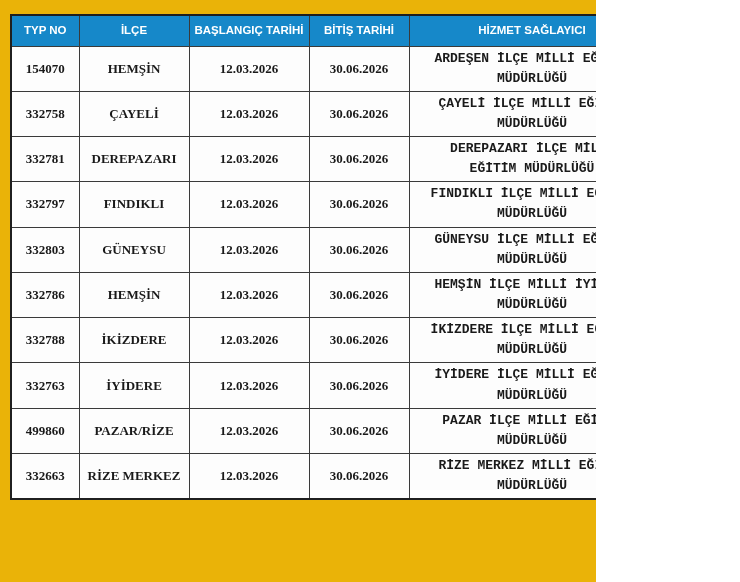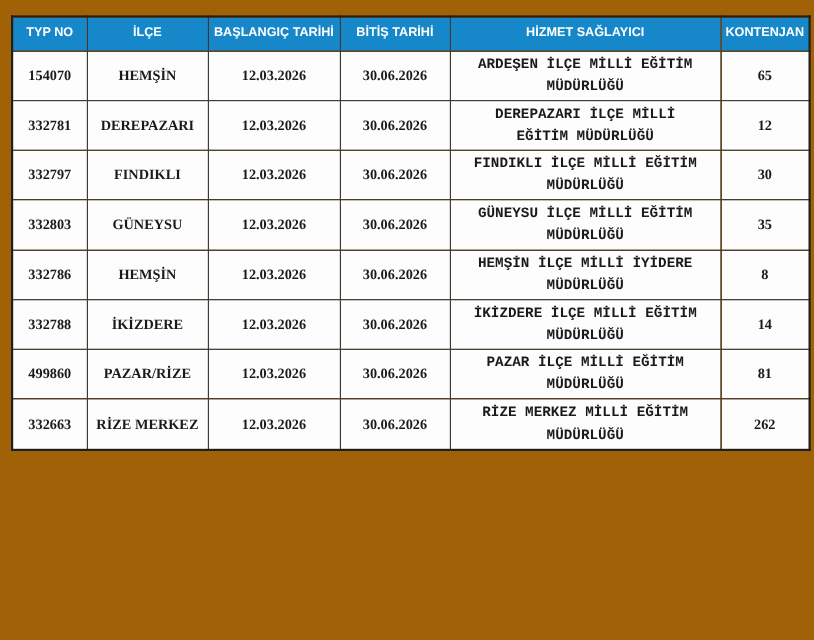--- a/index.html
+++ b/index.html
@@ -11,23 +11,23 @@
     --row-bg: #FDFDFD;
   }
   * { box-sizing: border-box; }
   html, body {
     margin: 0;
     padding: 0;
     background: #FFFFFF;
   }
   .page {
     position: relative;
-    width: 740px;
+    width: 596px;
     height: 582px;
-    background: #a16207;
+    background: #eab308;
     overflow: hidden;
     padding-left: 18px;
   }
   table.typ-table {
     position: absolute;
     left: 10px;
     top: 14px;
     width: 725px;
     border-collapse: collapse;
     table-layout: fixed;
@@ -101,20 +101,28 @@
     <tbody>
         <tr>
           <td class="col-typ_no">154070</td>
           <td class="col-ilce">HEMŞİN</td>
           <td class="col-baslangic">12.03.2026</td>
           <td class="col-bitis">30.06.2026</td>
           <td class="col-saglayici">ARDEŞEN İLÇE MİLLİ EĞİTİM MÜDÜRLÜĞÜ</td>
           <td class="col-kontenjan">65</td>
         </tr>
         <tr>
+          <td class="col-typ_no">332758</td>
+          <td class="col-ilce">ÇAYELİ</td>
+          <td class="col-baslangic">12.03.2026</td>
+          <td class="col-bitis">30.06.2026</td>
+          <td class="col-saglayici">ÇAYELİ İLÇE MİLLİ EĞİTİM MÜDÜRLÜĞÜ</td>
+          <td class="col-kontenjan">65</td>
+        </tr>
+        <tr>
           <td class="col-typ_no">332781</td>
           <td class="col-ilce">DEREPAZARI</td>
           <td class="col-baslangic">12.03.2026</td>
           <td class="col-bitis">30.06.2026</td>
           <td class="col-saglayici">DEREPAZARI İLÇE MİLLİ EĞİTİM MÜDÜRLÜĞÜ</td>
           <td class="col-kontenjan">12</td>
         </tr>
         <tr>
           <td class="col-typ_no">332797</td>
           <td class="col-ilce">FINDIKLI</td>
@@ -141,20 +149,28 @@
         </tr>
         <tr>
           <td class="col-typ_no">332788</td>
           <td class="col-ilce">İKİZDERE</td>
           <td class="col-baslangic">12.03.2026</td>
           <td class="col-bitis">30.06.2026</td>
           <td class="col-saglayici">İKİZDERE İLÇE MİLLİ EĞİTİM MÜDÜRLÜĞÜ</td>
           <td class="col-kontenjan">14</td>
         </tr>
         <tr>
+          <td class="col-typ_no">332763</td>
+          <td class="col-ilce">İYİDERE</td>
+          <td class="col-baslangic">12.03.2026</td>
+          <td class="col-bitis">30.06.2026</td>
+          <td class="col-saglayici">İYİDERE İLÇE MİLLİ EĞİTİM MÜDÜRLÜĞÜ</td>
+          <td class="col-kontenjan">20</td>
+        </tr>
+        <tr>
           <td class="col-typ_no">499860</td>
           <td class="col-ilce">PAZAR/RİZE</td>
           <td class="col-baslangic">12.03.2026</td>
           <td class="col-bitis">30.06.2026</td>
           <td class="col-saglayici">PAZAR İLÇE MİLLİ EĞİTİM MÜDÜRLÜĞÜ</td>
           <td class="col-kontenjan">81</td>
         </tr>
         <tr>
           <td class="col-typ_no">332663</td>
           <td class="col-ilce">RİZE MERKEZ</td>

